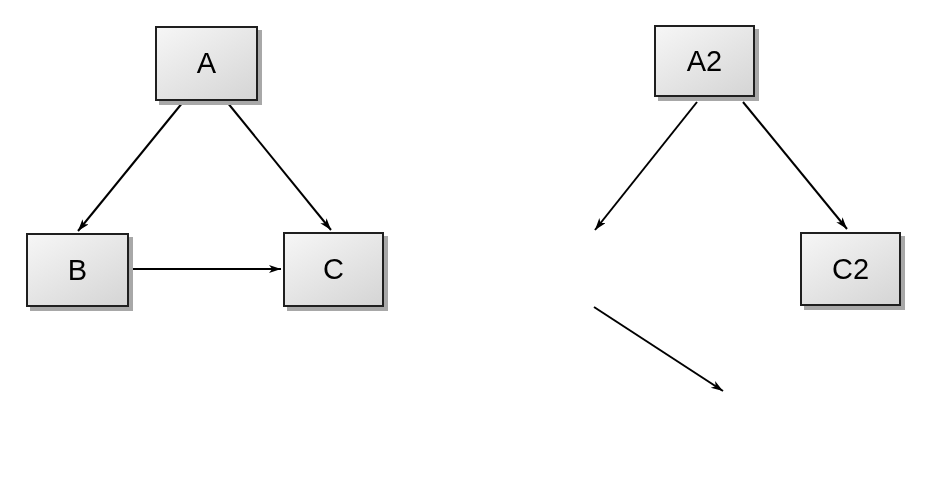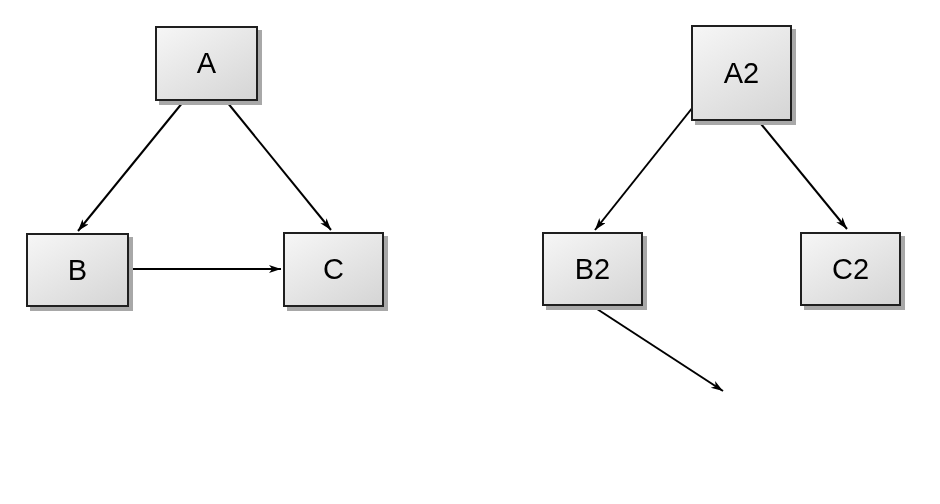--- a/index.html
+++ b/index.html
@@ -64,23 +64,20 @@
   <div id="nodes" class="node-layer">
       <div class="node" style="left: 155px; top: 26px; width: 103px; height: 75px; background: linear-gradient(150deg, rgb(246, 246, 246) 0%, rgb(213, 213, 213) 100%); border: 2px solid rgb(31, 31, 31); box-shadow: rgb(168, 168, 168) 4px 4px 0px;">
         <span class="node-label" style="color: rgb(0, 0, 0);">A</span>
       </div>
       <div class="node" style="left: 26px; top: 233px; width: 103px; height: 74px; background: linear-gradient(150deg, rgb(246, 246, 246) 0%, rgb(213, 213, 213) 100%); border: 2px solid rgb(31, 31, 31); box-shadow: rgb(168, 168, 168) 4px 4px 0px;">
         <span class="node-label" style="color: rgb(0, 0, 0);">B</span>
       </div>
       <div class="node" style="left: 283px; top: 232px; width: 101px; height: 75px; background: linear-gradient(150deg, rgb(246, 246, 246) 0%, rgb(213, 213, 213) 100%); border: 2px solid rgb(31, 31, 31); box-shadow: rgb(168, 168, 168) 4px 4px 0px;">
         <span class="node-label" style="color: rgb(0, 0, 0);">C</span>
       </div>
-      <div class="node" style="left: 691px; top: 25px; width: 101px; height: 96px; background: linear-gradient(150deg, rgb(246, 246, 246) 0%, rgb(213, 213, 213) 100%); border: 2px solid rgb(31, 31, 31); box-shadow: rgb(168, 168, 168) 4px 4px 0px;">
+      <div class="node" style="left: 654px; top: 25px; width: 101px; height: 72px; background: linear-gradient(150deg, rgb(246, 246, 246) 0%, rgb(213, 213, 213) 100%); border: 2px solid rgb(31, 31, 31); box-shadow: rgb(168, 168, 168) 4px 4px 0px;">
         <span class="node-label" style="color: rgb(0, 0, 0);">A2</span>
-      </div>
-      <div class="node" style="left: 542px; top: 232px; width: 101px; height: 74px; background: linear-gradient(150deg, rgb(246, 246, 246) 0%, rgb(213, 213, 213) 100%); border: 2px solid rgb(31, 31, 31); box-shadow: rgb(168, 168, 168) 4px 4px 0px;">
-        <span class="node-label" style="color: rgb(0, 0, 0);">B2</span>
       </div>
       <div class="node" style="left: 800px; top: 232px; width: 101px; height: 74px; background: linear-gradient(150deg, rgb(246, 246, 246) 0%, rgb(213, 213, 213) 100%); border: 2px solid rgb(31, 31, 31); box-shadow: rgb(168, 168, 168) 4px 4px 0px;">
         <span class="node-label" style="color: rgb(0, 0, 0);">C2</span>
       </div>
     </div>
 </div>
 
 </body></html>

